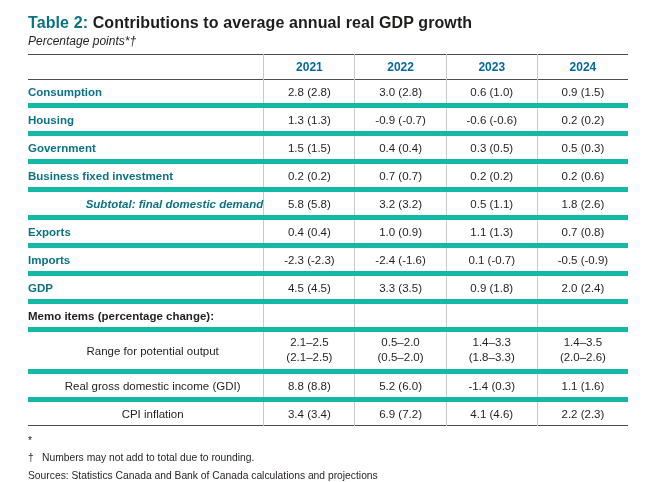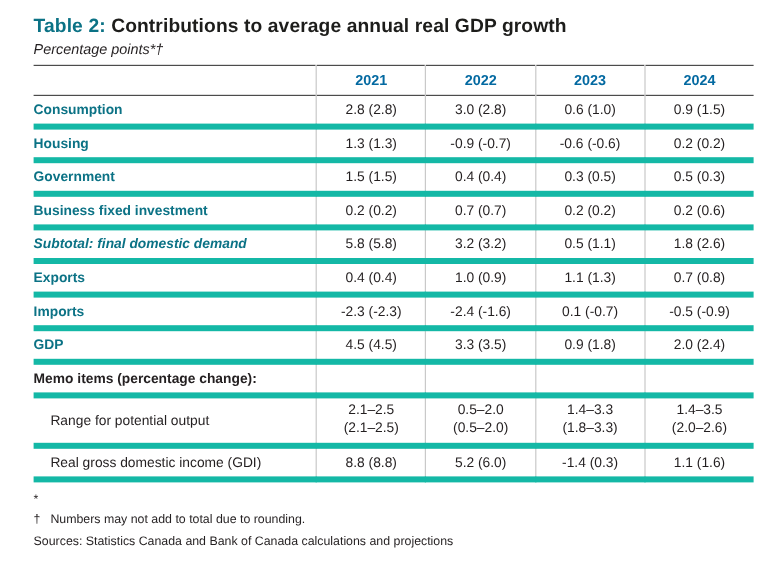--- a/index.html
+++ b/index.html
@@ -79,29 +79,31 @@
   td.label {
     color: #0b7285;
     font-weight: bold;
     text-align: left;
     height: 23px;
     padding-left: 2px;
     font-size: 11.5px;
   }
   td.label.italic {
     font-style: italic;
+    text-align: right;
   }
   td.label.plain {
     color: #231f20;
     font-weight: bold;
   }
   td.label.indent {
     color: #231f20;
     font-weight: normal;
     padding-left: 14px;
+    text-align: center;
   }
   td.val {
     text-align: center;
     font-size: 11.5px;
     color: #231f20;
     height: 23px;
   }
   td.val.two {
     line-height: 15px;
     padding: 3px 0 4px 0;
@@ -248,20 +250,27 @@
       </tr>
 
       <tr class="rowline">
         <td class="label indent">Real gross domestic income (GDI)</td>
         <td class="val vline">8.8 (8.8)</td>
         <td class="val vline">5.2 (6.0)</td>
         <td class="val vline">-1.4 (0.3)</td>
         <td class="val vline">1.1 (1.6)</td>
       </tr>
 
+      <tr class="botline">
+        <td class="label indent">CPI inflation</td>
+        <td class="val vline">3.4 (3.4)</td>
+        <td class="val vline">6.9 (7.2)</td>
+        <td class="val vline">4.1 (4.6)</td>
+        <td class="val vline">2.2 (2.3)</td>
+      </tr>
 
     </tbody>
   </table>
 
   <div class="notes">
     <div class="nrow">
       <span class="mark">*</span>
     </div>
     <div class="nrow">
       <span class="mark">†</span>

